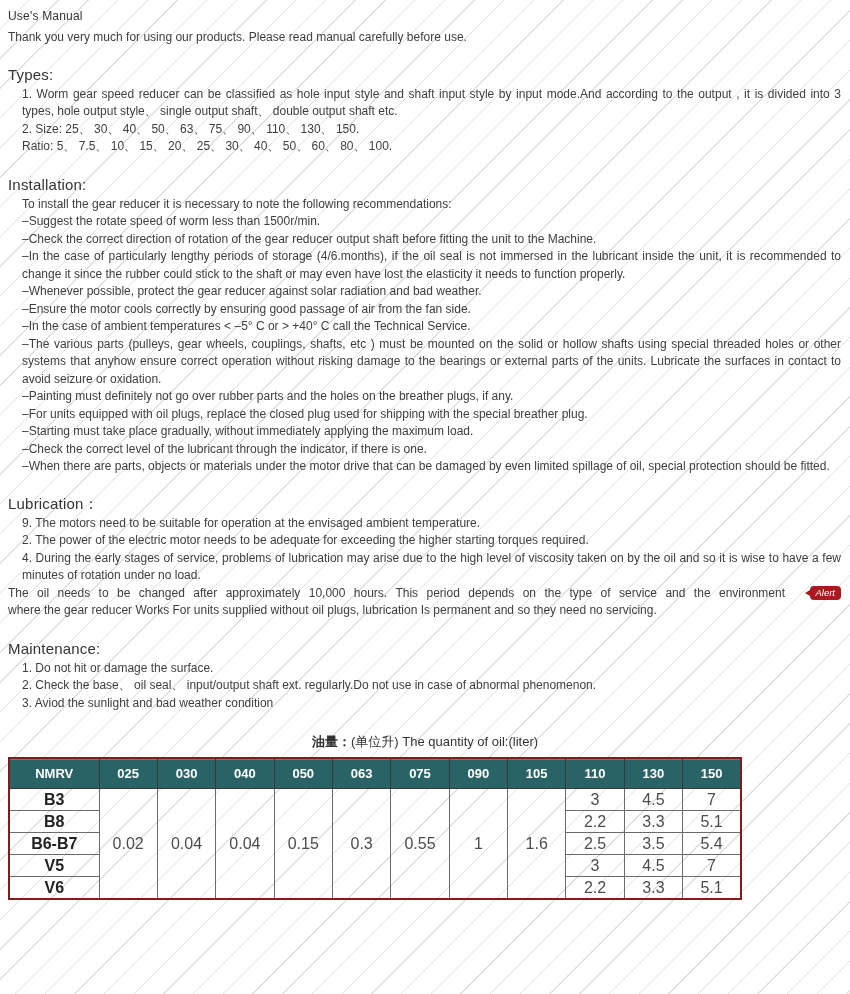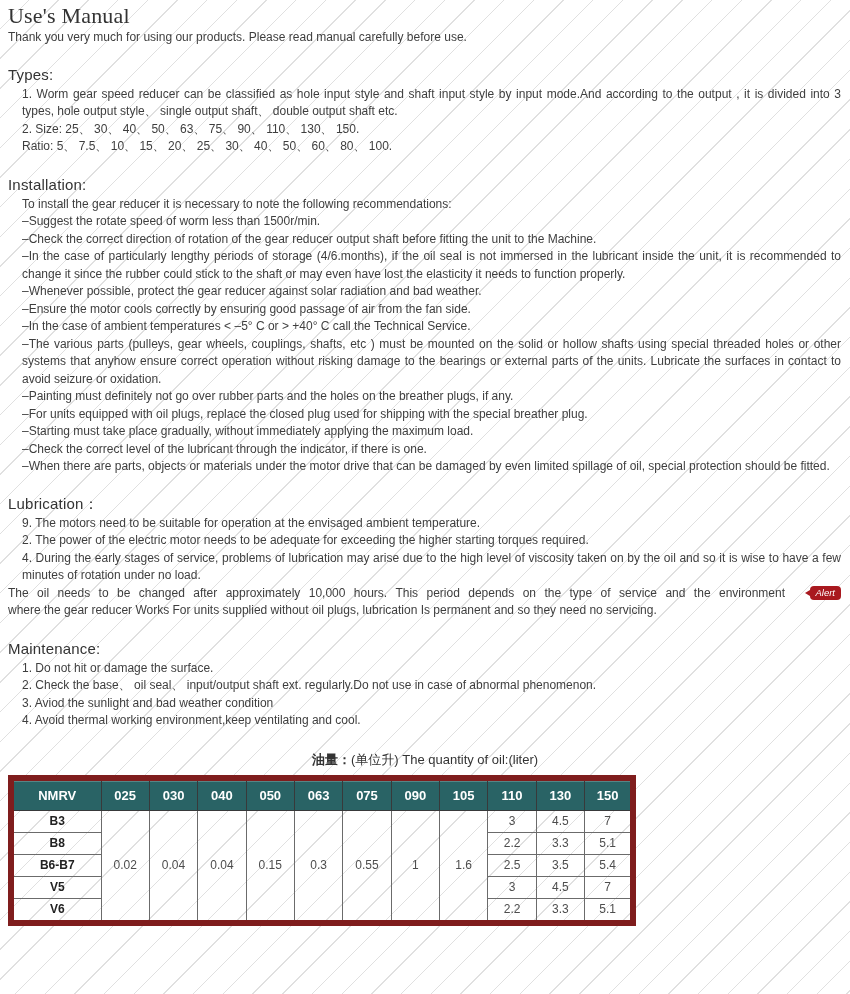--- a/index.html
+++ b/index.html
@@ -8,22 +8,22 @@
     background:
       repeating-linear-gradient(135deg, rgba(0,0,0,0) 0px, rgba(0,0,0,0) 20px, #e0e0e0 20px, #e0e0e0 21px),
       #ffffff;
     font-family: "Liberation Sans", "DejaVu Sans", sans-serif;
     color: #3e3e3e;
     position: relative;
   }
   .page { padding: 6px 9px 0 8px; }
 
   h1.doc-title {
-    font-size: 22px; font-weight: 400; color: #333;
-    margin: 0 0 3px 0; line-height: 20px; letter-spacing: 0.2px; font-family: Liberation Serif, serif;
+    font-size: 12px; font-weight: 400; color: #333;
+    margin: 0 0 3px 0; line-height: 20px; letter-spacing: 0.2px;
   }
   .intro { font-size: 12px; line-height: 17.5px; margin: 0; }
 
   h2.section-heading {
     font-size: 15px; font-weight: 400; color: #333;
     margin: 18px 0 2px 0; line-height: 19px; letter-spacing: 0.2px;
   }
   h2.mt19 { margin-top: 19px; }
 
   .line, .para { font-size: 12px; line-height: 17.5px; margin-left: 14px; }
@@ -52,36 +52,36 @@
     border-top: 3.5px solid transparent;
     border-bottom: 3.5px solid transparent;
     border-right: 5px solid var(--alert-bg, #a9191f);
   }
 
   .tbl-title { font-size: 13px; color: #333; margin: 21px 0 7px 1px; line-height: 17px; text-align: center; }
   .tbl-title .zh { font-weight: 700; }
 
   table.oil-table {
     border-collapse: collapse; table-layout: fixed;
-    width: 628px; margin-left: 0;
-    border: 6px solid #7f1d1d;
+    width: 734px; margin-left: 0;
+    border: 2px solid #7f1d1d;
     background: transparent;
   }
   table.oil-table col.lbl { width: 90px; }
   table.oil-table th {
     background: var(--table-header-bg, #296365);
     color: #fff; font-size: 13px; font-weight: 700;
     height: 29px; border: 1px solid #38393a;
     box-shadow: inset 0 1px 0 rgba(255,255,255,0.22);
     padding: 0;
   }
   table.oil-table td {
     border: 1px solid #6b6b6b;
     text-align: center; vertical-align: middle;
-    font-size: 12px; color: #4d4d4d;
+    font-size: 16px; color: #4d4d4d;
     height: 21px; padding: 0;
     background: transparent;
   }
   table.oil-table td.rowlabel { font-weight: 700; color: #222; }
 </style>
 </head>
 <body>
 
 <div class="page">
 
@@ -118,21 +118,20 @@
       <span class="alert-arrow"></span>
       <span>Alert</span>
     </span>
   </div>
   <div class="note-line2">where the gear reducer Works For units supplied without oil plugs, lubrication Is permanent and so they need no servicing.</div>
 
   <h2 class="section-heading mt19">Maintenance:</h2>
   <div class="line">1. Do not hit or damage the surface.</div>
   <div class="line">2. Check the base、 oil seal、 input/output shaft ext. regularly.Do not use in case of abnormal phenomenon.</div>
   <div class="line">3. Aviod the sunlight and bad weather condition</div>
-  <div class="line">4. Avoid thermal working environment,keep ventilating and cool.</div>
 
   <div class="tbl-title">
     <span class="zh">油量：</span><span>(单位升) The quantity of oil:(liter)</span>
   </div>
 
   <table class="oil-table">
     <colgroup>
       <col class="lbl">
         <col>
         <col>

